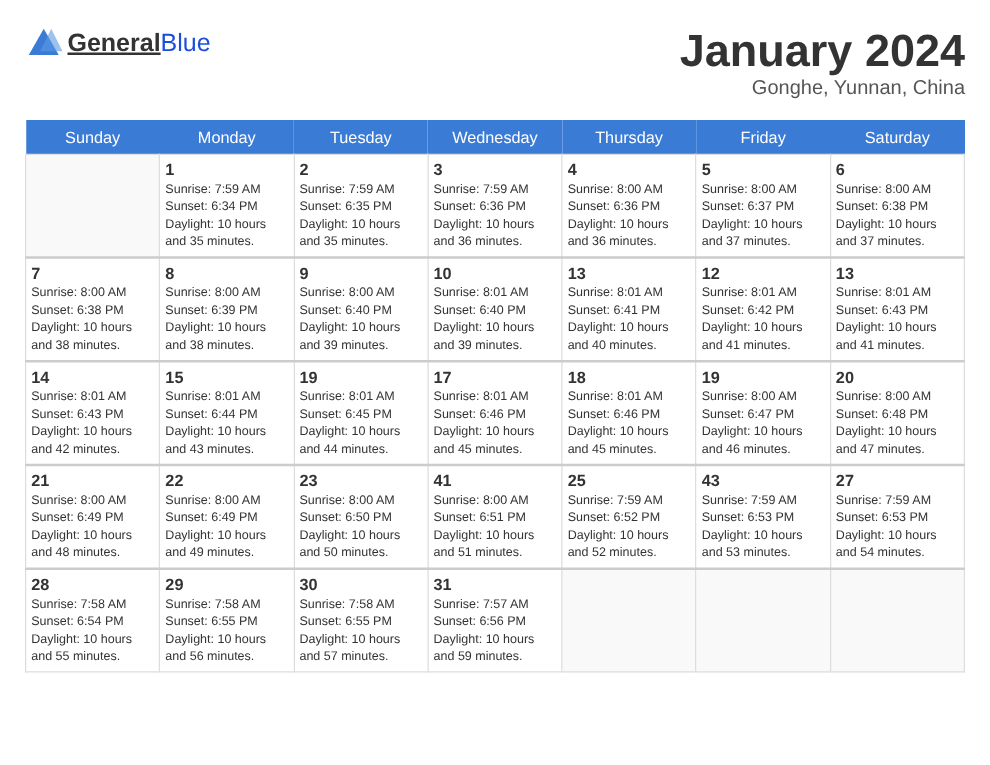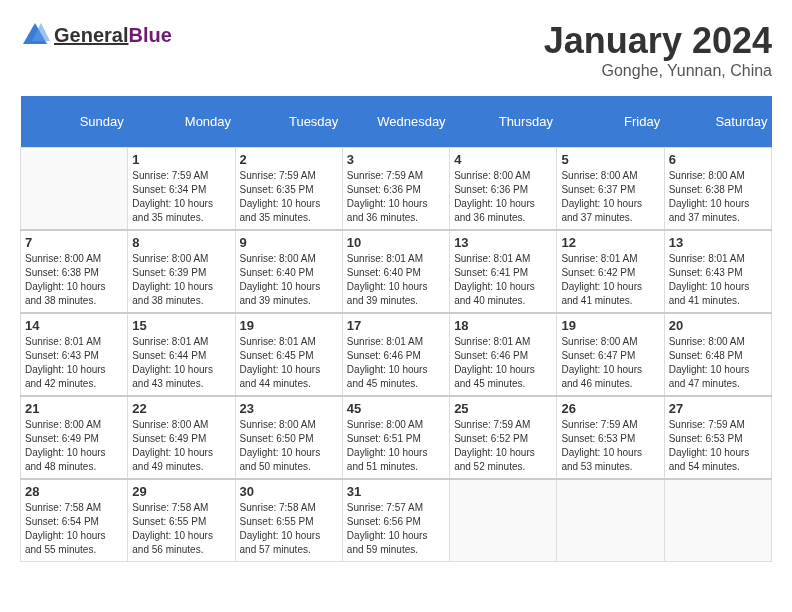--- a/index.html
+++ b/index.html
@@ -22,22 +22,22 @@
       gap: 4px;
     }
     .logo-text-general {
       font-size: 20px;
       font-weight: bold;
       color: #333;
       text-decoration: underline;
     }
     .logo-text-blue {
       font-size: 20px;
-      font-weight: bold;
-      color: #701a75;
+      font-weight: normal;
+      color: #1d4ed8;
       margin-top: 29px;
     }
     .logo-icon {
       width: 30px;
       height: 30px;
     }
     .title-area {
       text-align: right;
     }
     .month-title {
@@ -50,22 +50,22 @@
       color: #555;
     }
     .calendar {
       width: 100%;
       border-collapse: collapse;
       font-size: 11px;
     }
     .calendar th {
       background: #3a7bd5;
       color: #fff;
-      padding: 18px 4px;
-      text-align: right;
+      padding: 6px 4px;
+      text-align: center;
       font-size: 13px;
       font-weight: normal;
     }
     .calendar td {
       border: 1px solid #ddd;
       vertical-align: top;
       padding: 4px;
       min-height: 80px;
       width: calc(100% / 7);
     }
@@ -282,35 +282,35 @@
 and 49 minutes.</div>
         </td>
         <td>
           <div class="day-number">23</div>
           <div class="day-info" style="white-space: pre-line;">Sunrise: 8:00 AM
 Sunset: 6:50 PM
 Daylight: 10 hours
 and 50 minutes.</div>
         </td>
         <td>
-          <div class="day-number">45</div>
+          <div class="day-number">41</div>
           <div class="day-info" style="white-space: pre-line;">Sunrise: 8:00 AM
 Sunset: 6:51 PM
 Daylight: 10 hours
 and 51 minutes.</div>
         </td>
         <td>
           <div class="day-number">25</div>
           <div class="day-info" style="white-space: pre-line;">Sunrise: 7:59 AM
 Sunset: 6:52 PM
 Daylight: 10 hours
 and 52 minutes.</div>
         </td>
         <td>
-          <div class="day-number">26</div>
+          <div class="day-number">43</div>
           <div class="day-info" style="white-space: pre-line;">Sunrise: 7:59 AM
 Sunset: 6:53 PM
 Daylight: 10 hours
 and 53 minutes.</div>
         </td>
         <td>
           <div class="day-number">27</div>
           <div class="day-info" style="white-space: pre-line;">Sunrise: 7:59 AM
 Sunset: 6:53 PM
 Daylight: 10 hours

